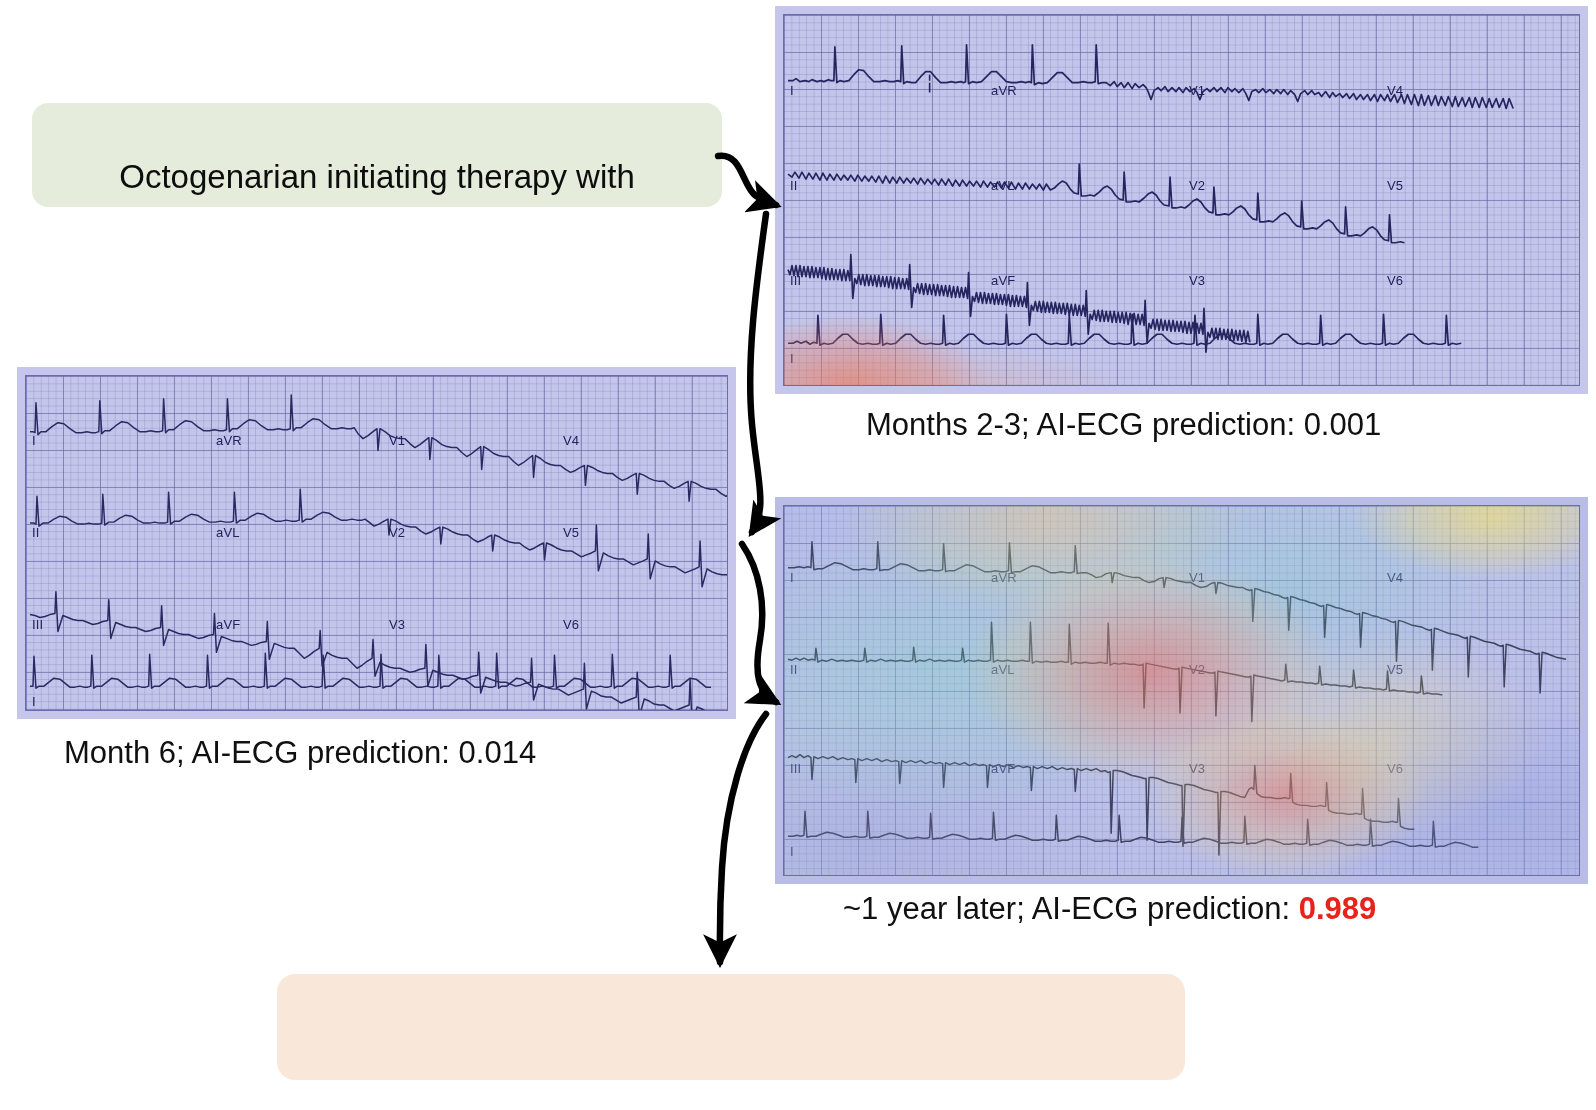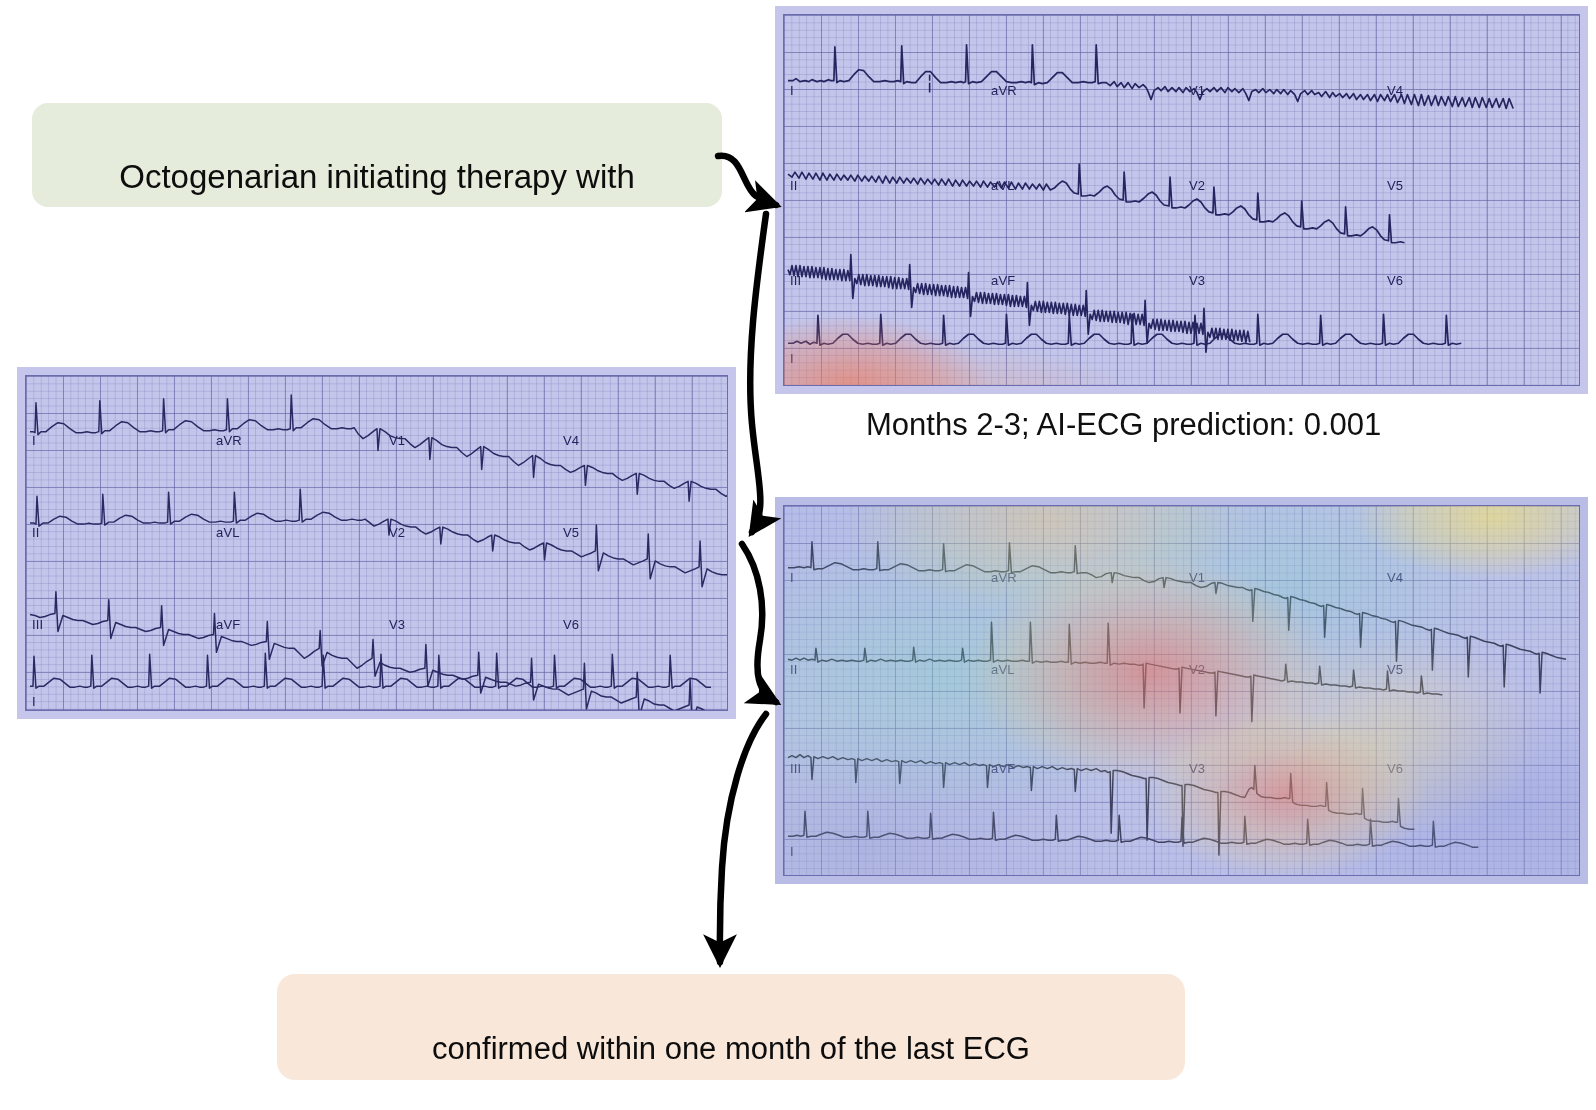--- a/index.html
+++ b/index.html
@@ -211,20 +211,21 @@
       <span class="lead-tag" style="left:537px;top:149px;">V5</span>
 
       <span class="lead-tag" style="left:6px;  top:241px;">III</span>
       <span class="lead-tag" style="left:190px;top:241px;">aVF</span>
       <span class="lead-tag" style="left:363px;top:241px;">V3</span>
       <span class="lead-tag" style="left:537px;top:241px;">V6</span>
 
       <span class="lead-tag" style="left:6px;  top:318px;">I</span>
     </div>
   </div>
+  <div class="caption" id="cap-left">Month 6; AI-ECG prediction: 0.014</div>
 
   <div class="ecg-frame" id="ecg-bottom" style="background:#b9bde6;">
     <div class="ecg-paper">
       <svg class="ecg-svg" viewBox="0 0 797 371" preserveAspectRatio="none">
         <g fill="none" stroke="#1b1b33" stroke-width="1.5" stroke-linejoin="round">
 
           <path d="M4 62 l6 0 l5 -1 l5 1 l4 -1 l3 1 l1 -26 l2 28 l4 -1 l5 0 l6 -3 l6 -3 l6 1 l6 3 l6 3 l6 0 l5 -1 l5 1 l5 0 l3 -1 l1 -27 l2 29 l4 -1 l5 0 l6 -3 l6 -3 l6 1 l6 3 l6 3 l6 0 l5 -1 l5 1 l5 0 l3 -1 l1 -26 l2 28 l4 -1 l5 0 l6 -3 l6 -3 l6 1 l6 3 l6 3 l6 0 l5 -1 l5 1 l5 0 l3 -1 l1 -28 l2 30 l4 -1 l5 0 l6 -3 l6 -3 l6 1 l6 3 l6 3 l6 0 l5 -1 l5 1 l5 0 l3 -1 l1 -26 l2 28 l4 -1 l5 0
                    l5 2 l5 3 l5 -1 l5 -3 l5 -1 l1 10 l2 -10 l5 1 l5 2 l5 1 l5 1 l5 0 l5 3 l5 2 l5 -1 l5 -3 l4 -1 l1 10 l2 -10 l5 1 l5 2 l5 1 l5 1 l5 0 l5 3 l5 2 l5 -1 l5 -3 l4 -1 l1 11 l2 -11 l5 1 l5 2 l5 1 l5 1 l5 0
                    l4 2 l3 1 l2 -1 l1 32 l2 -33 l4 1 l5 2 l5 1 l5 2 l5 1 l4 2 l3 1 l2 -1 l1 33 l2 -34 l4 1 l5 2 l5 1 l5 2 l5 1 l4 2 l3 1 l2 -1 l1 32 l2 -33 l4 1 l5 2 l5 1 l5 2 l5 1 l4 2 l3 1 l2 -1 l1 34 l2 -35 l4 1 l5 2 l5 1 l5 2 l5 1
                    l4 2 l3 1 l2 -1 l1 40 l2 -41 l4 1 l5 2 l5 2 l5 1 l5 1 l4 2 l3 1 l2 -1 l1 41 l2 -42 l4 1 l5 2 l5 2 l5 1 l5 1 l4 2 l3 1 l2 -1 l1 40 l2 -41 l4 1 l5 2 l5 2 l5 1 l5 1 l4 2 l3 1 l2 -1 l1 42 l2 -43 l4 1 l5 2 l5 2 l5 1 l5 1 l4 2 l3 1 l2 -1 l1 40 l2 -41 l4 1 l5 2 l5 2 l5 1 l5 1"></path>
@@ -266,23 +267,23 @@
              radial-gradient(ellipse 170px 75px at 89% 3%, rgba(245,225,110,.60) 0%, rgba(243,222,120,.30) 50%, rgba(243,222,120,0) 82%),
              radial-gradient(ellipse 240px 110px at 33% 4%, rgba(236,205,120,.40) 0%, rgba(200,215,140,.22) 55%, rgba(180,215,160,0) 85%),
              radial-gradient(ellipse 200px 130px at 76% 62%, rgba(243,225,130,.34) 0%, rgba(243,225,130,0) 80%),
              radial-gradient(ellipse 300px 170px at 20% 45%, rgba(120,205,195,.34) 0%, rgba(120,205,195,.14) 55%, rgba(120,205,195,0) 85%),
              radial-gradient(ellipse 260px 150px at 64% 22%, rgba(115,200,200,.30) 0%, rgba(115,200,200,0) 80%),
              radial-gradient(ellipse 280px 140px at 90% 82%, rgba(135,150,220,.30) 0%, rgba(135,150,220,0) 82%),
              radial-gradient(ellipse 320px 160px at 10% 92%, rgba(140,145,205,.28) 0%, rgba(140,145,205,0) 84%),
              linear-gradient(160deg, rgba(150,165,225,.30) 0%, rgba(160,195,215,.22) 35%, rgba(165,175,225,.26) 70%, rgba(150,160,220,.32) 100%);"></div>
     </div>
   </div>
+  <div class="caption" id="cap-bottom"><span>~1 year later; AI-ECG prediction: </span><span class="cap-hot">0.989</span></div>
 
   <div class="callout" id="callout-peach">
-    <span class="line">confirmed within one month of the last ECG</span>
   </div>
 
   <svg id="arrows" viewBox="0 0 1596 1110">
     <defs>
       <marker id="ah" viewBox="0 0 10 10" refX="8.2" refY="5" markerWidth="5.2" markerHeight="5.2" orient="auto-start-reverse">
         <path d="M 0 0 L 10 5 L 0 10 L 2.4 5 z" fill="#000000"></path>
       </marker>
     </defs>
 
     <path d="M 718 156 C 742 152, 742 186, 756 196 C 764 201, 770 203, 776 205" fill="none" stroke="#000000" stroke-width="6.5" stroke-linecap="round" marker-end="url(#ah)"></path>

